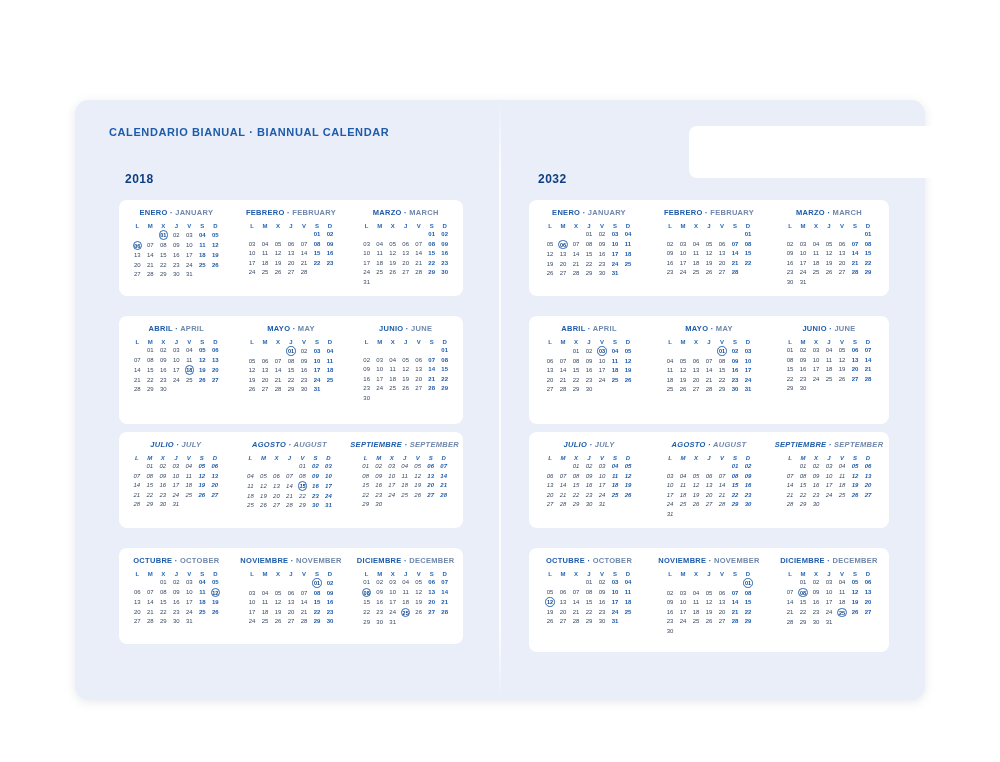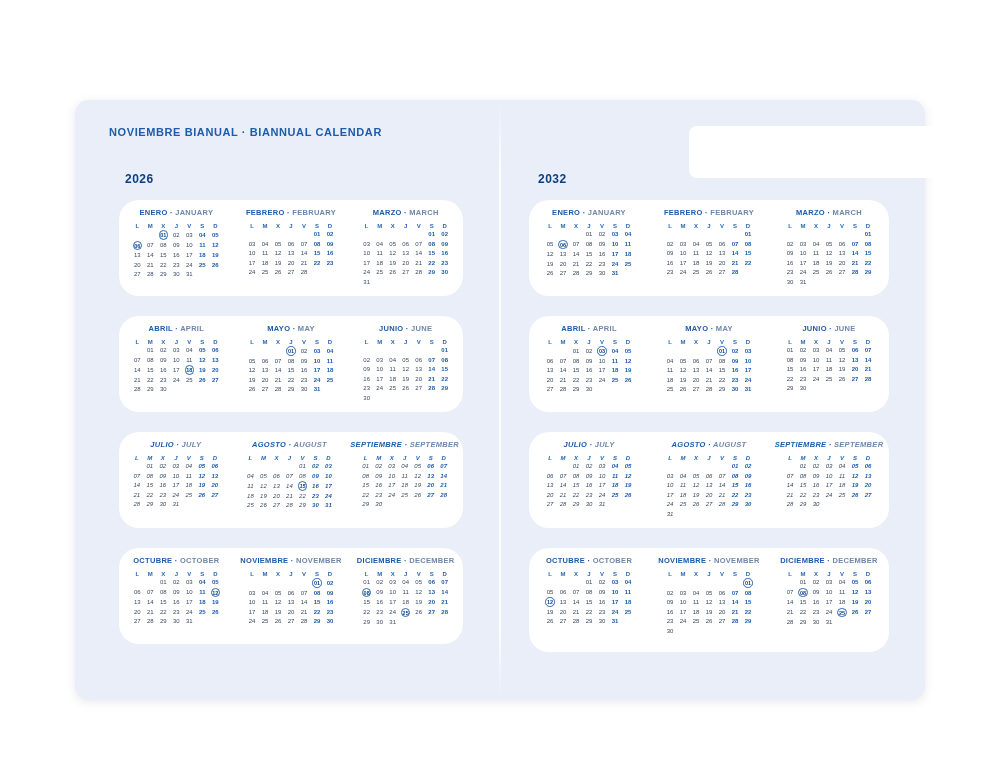--- a/index.html
+++ b/index.html
@@ -66,28 +66,28 @@
     top: 26px;
     width: 275px;
     height: 52px;
     background: #ffffff;
     border-radius: 8px;
   }
 
   .quarter {
     position: absolute;
     background: #ffffff;
-    border-radius: 20px;
+    border-radius: 8px;
     display: flex;
   }
   .left .quarter  { left: 44px;  width: 344px; }
   .right .quarter { left: 28px;  width: 360px; }
 
   .q1 { top: 100px; height: 96px; }
-  .q2 { top: 216px; height: 96px; }
+  .q2 { top: 216px; height: 108px; }
   .q3 { top: 332px; height: 96px; font-style: italic; }
   .q4 { top: 448px; height: 96px; }
 
   .right .q1 { top: 100px; }
   .right .q2 { top: 216px; }
   .right .q3 { top: 332px; }
   .right .q4 { top: 448px; height: 104px; }
 
   .month {
     flex: 1 1 0;
@@ -149,22 +149,22 @@
     font-size: 5.5px;
   }
 </style>
 </head>
 <body>
 
 <div class="page">
   <div class="spine"></div>
 
   <div class="half left">
-    <div class="doc-title">NOVIEMBRE BIANUAL · BIANNUAL CALENDAR</div>
-    <div class="year-label">2026</div>
+    <div class="doc-title">CALENDARIO BIANUAL · BIANNUAL CALENDAR</div>
+    <div class="year-label">2018</div>
     <div class="quarter q1">
         <div class="month">
           <div class="month-name"><span>ENERO</span> · <span class="en">JANUARY</span></div>
           <table class="cal">
             <thead>
               <tr>
                 <th>L</th>
                 <th>M</th>
                 <th>X</th>
                 <th>J</th>

